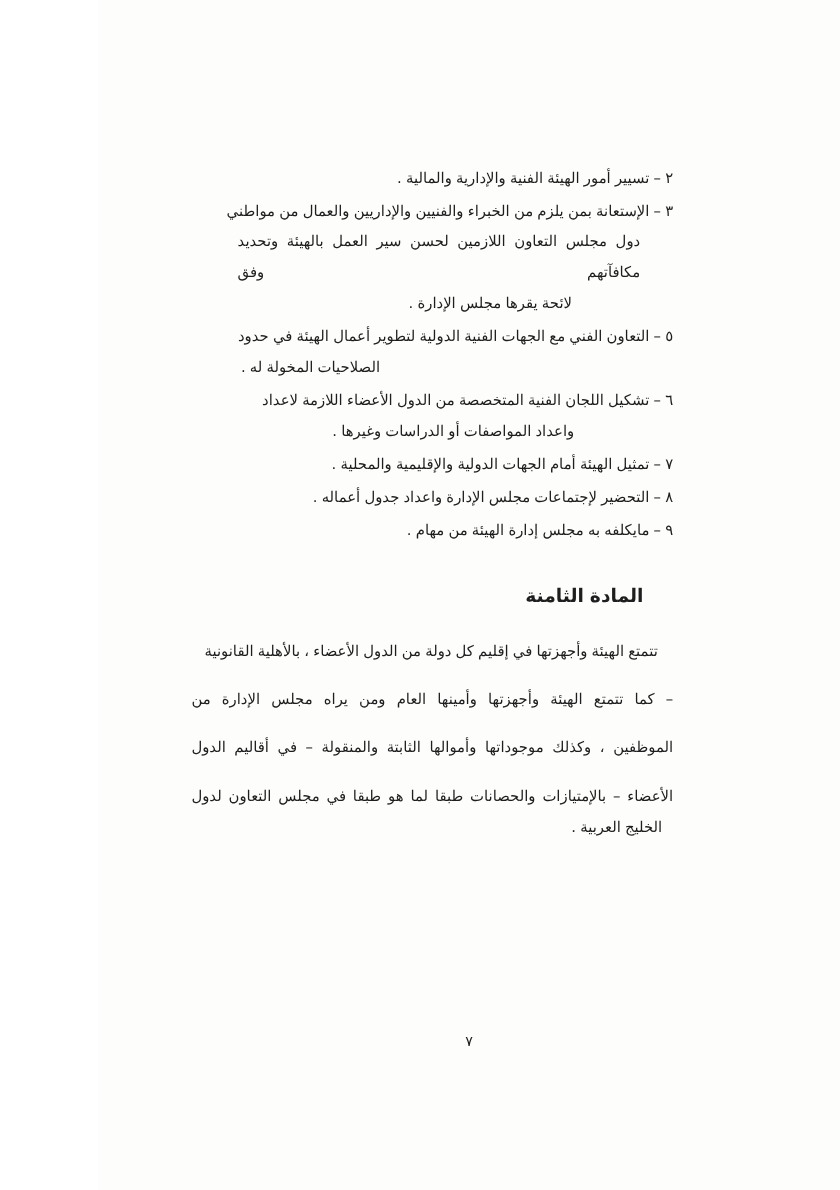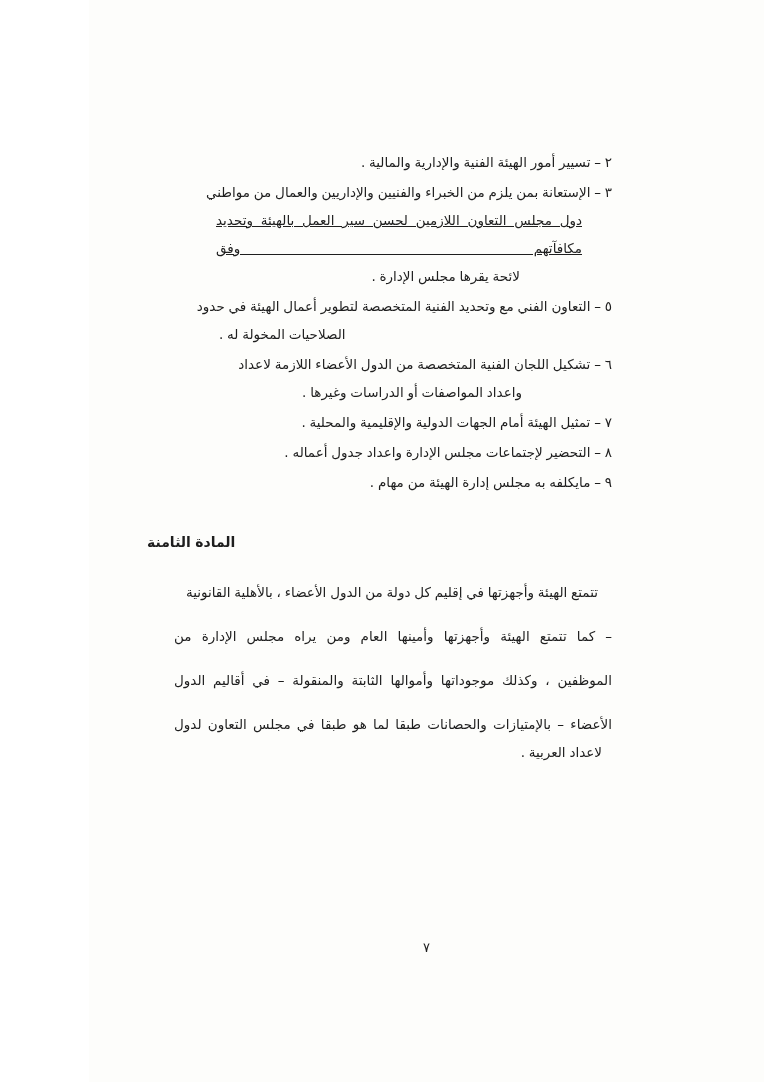--- a/index.html
+++ b/index.html
@@ -33,33 +33,32 @@
   }
   
   .a-first { text-align: right; }
   .marker { white-space: pre; }
   
   .a-j {
     padding-right: 30px;
     padding-left: 42px;
     text-align: justify;
     text-align-last: justify;
-    text-decoration: underline;
   }
   
   .a-midright { padding-right: 92px; text-align: right; }
   .a-deep     { padding-right: 90px; text-align: right; }
   
   .a-left     { padding-left: 45px; text-align: left; }
 
   h2.article-heading {
     margin: 34px 0 0 0;
-    font-size: 14px;
+    font-size: 17px;
     font-weight: bold;
-    text-align: left;
+    text-align: right;
     line-height: 24px;
     transform: translateX(-27px); 
   }
   .article-body { margin-top: 24px; }
   .article-body .line { line-height: 28px; }
   .a-pfirst { padding-right: 14px; text-align: right; }
   .a-pj     { text-align: justify; text-align-last: justify; margin-top: 16px; }
   .a-plast  { padding-right: 10px; text-align: right; }
 
   .page-number {
@@ -80,21 +79,21 @@
   <ol class="clause-list" id="clause-list">
       <li class="clause">
         <div class="line a-first"><span class="marker">٢ – </span><span>تسيير أمور الهيئة الفنية والإدارية والمالية .</span></div>
       </li>
       <li class="clause">
         <div class="line a-first"><span class="marker">٣ – </span><span>الإستعانة بمن يلزم من الخبراء والفنيين والإداريين والعمال من مواطني</span></div>
         <div class="line a-j">دول مجلس التعاون اللازمين لحسن سير العمل بالهيئة وتحديد مكافآتهم وفق</div>
         <div class="line a-midright">لائحة يقرها مجلس الإدارة .</div>
       </li>
       <li class="clause">
-        <div class="line a-first"><span class="marker">٥ – </span><span>التعاون الفني مع وتحديد الفنية المتخصصة لتطوير أعمال الهيئة في حدود</span></div>
+        <div class="line a-first"><span class="marker">٥ – </span><span>التعاون الفني مع الجهات الفنية الدولية لتطوير أعمال الهيئة في حدود</span></div>
         <div class="line a-left">الصلاحيات المخولة له .</div>
       </li>
       <li class="clause">
         <div class="line a-first"><span class="marker">٦ – </span><span>تشكيل اللجان الفنية المتخصصة من الدول الأعضاء اللازمة لاعداد</span></div>
         <div class="line a-deep">واعداد المواصفات أو الدراسات وغيرها .</div>
       </li>
       <li class="clause">
         <div class="line a-first"><span class="marker">٧ – </span><span>تمثيل الهيئة أمام الجهات الدولية والإقليمية والمحلية .</span></div>
       </li>
       <li class="clause">
@@ -105,18 +104,18 @@
       </li>
     </ol>
 
   <h2 class="article-heading">المادة الثامنة</h2>
 
   <div class="article-body" id="article-body">
       <div class="line a-pfirst">تتمتع الهيئة وأجهزتها في إقليم كل دولة من الدول الأعضاء ، بالأهلية القانونية</div>
       <div class="line a-pj">– كما تتمتع الهيئة وأجهزتها وأمينها العام ومن يراه مجلس الإدارة من</div>
       <div class="line a-pj">الموظفين ، وكذلك موجوداتها وأموالها الثابتة والمنقولة – في أقاليم الدول</div>
       <div class="line a-pj">الأعضاء – بالإمتيازات والحصانات طبقا لما هو طبقا في مجلس التعاون لدول</div>
-      <div class="line a-plast">لاعداد العربية .</div>
+      <div class="line a-plast">الخليج العربية .</div>
     </div>
 
   <div class="page-number">٧</div>
 
 </div>
 
 </body></html>

